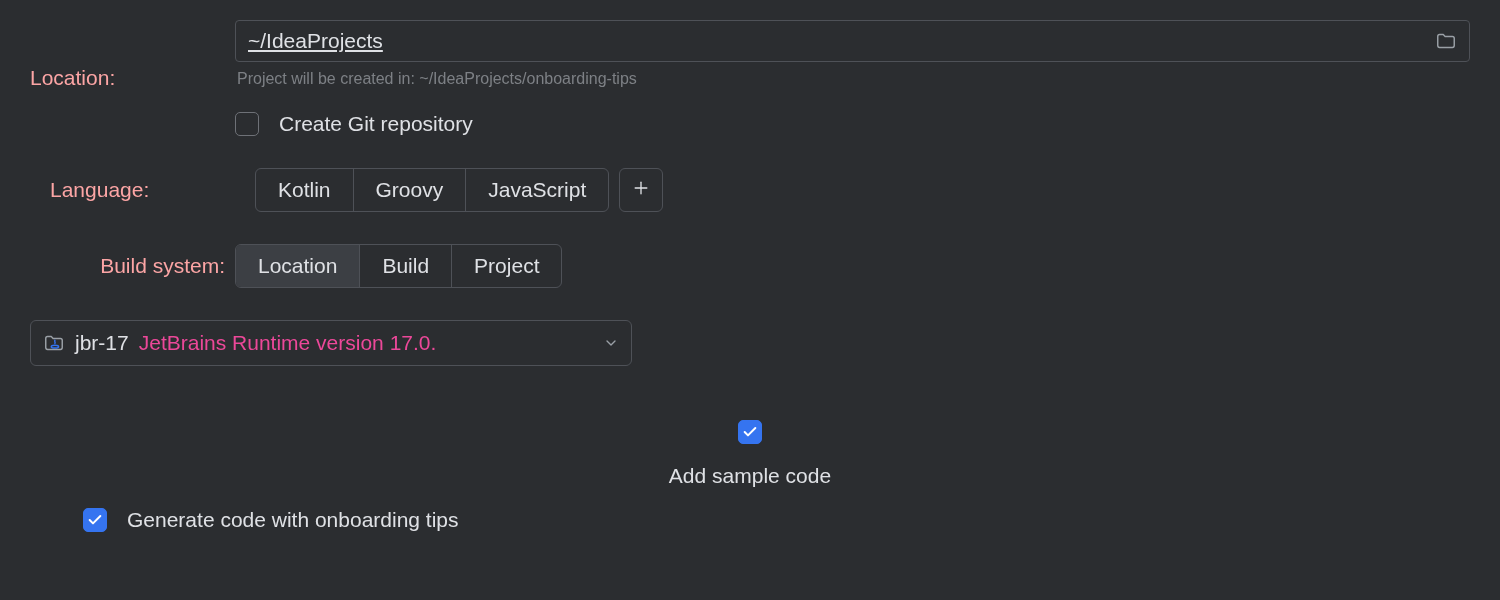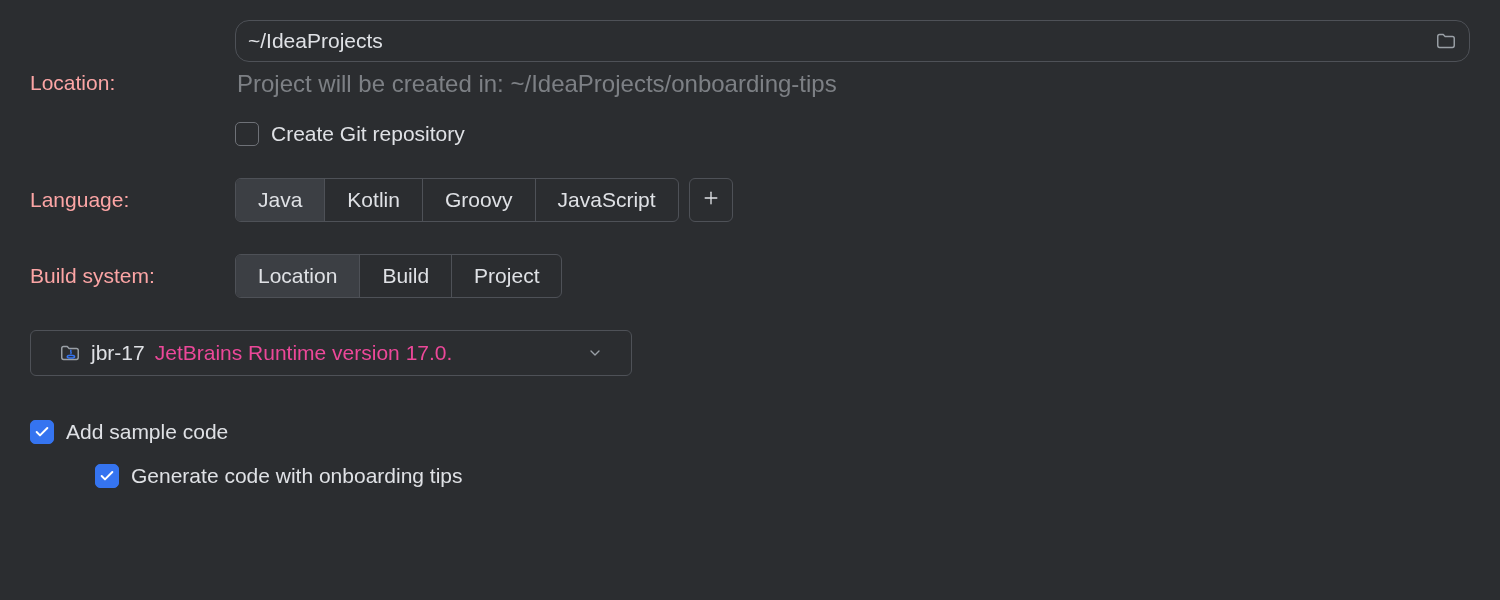--- a/index.html
+++ b/index.html
@@ -15,45 +15,46 @@
   .row { display: flex; align-items: center; gap: 10px; }
   .label-col { width: 195px; flex: 0 0 195px; color: #fca5a5; }
   .field-col { flex: 1; display: flex; flex-direction: column; gap: 6px; }
 
   
   .text-input-wrap {
     position: relative;
     display: flex;
     align-items: center;
     border: 1px solid #4e5157;
-    border-radius: 14px;
+    border-radius: 4px;
     background: #2b2d30;
     height: 42px;
+    text-decoration: underline;
   }
   .text-input {
     flex: 1;
     background: transparent;
     border: none;
     outline: none;
     color: #dfe1e5;
     font-size: 21px;
     padding: 6px 12px;
     font-family: inherit;
   }
   .text-input-icon {
     padding: 0 12px;
     color: #9aa0a6;
     display: flex;
     align-items: center;
   }
 
-  .hint-text { color: #7d8085; font-size: 24px; padding-top: 2px; padding-left: 2px; }
-
-  
-  .checkbox-row { display: flex; align-items: center; gap: 12px; }
+  .hint-text { color: #7d8085; font-size: 16px; padding-top: 2px; padding-left: 2px; }
+
+  
+  .checkbox-row { display: flex; align-items: center; gap: 20px; }
   .checkbox {
     width: 24px; height: 24px;
     border: 1.5px solid #6e7177;
     border-radius: 5px;
     display: flex; align-items: center; justify-content: center;
     cursor: pointer;
     flex-shrink: 0;
   }
   .checkbox.checked {
     background: #3574f0;
@@ -96,31 +97,31 @@
   }
 
   
   .dropdown {
     display: inline-flex;
     align-items: center;
     border: 1px solid #4e5157;
     border-radius: 6px;
     background: #2b2d30;
     height: 46px;
-    padding: 0 28px;
+    padding: 0 12px;
     gap: 10px;
     cursor: pointer;
     width: 602px;
   }
   .dropdown .dd-icon { color: #3574f0; display:flex; align-items:center;}
   .dropdown .dd-primary { color: #dfe1e5; }
   .dropdown .dd-secondary { color: #ec4899; flex:1; white-space:nowrap; overflow:hidden; text-overflow:ellipsis;}
   .dropdown .dd-chevron { color: #9aa0a6; display:flex; align-items:center;}
 
-  .indent { margin-left: 40px; padding-left: 25px; }
+  .indent { margin-left: 28px; padding-left: 25px; }
   .standalone { margin-top: 10px; }
 </style>
 </head>
 <body>
 
 <div class="form">
 
   <div class="row">
     <div class="label-col">Location:</div>
     <div class="field-col">
@@ -135,41 +136,40 @@
       <div class="hint-text">Project will be created in: ~/IdeaProjects/onboarding-tips</div>
       <div class="checkbox-row" style="margin-top:18px;">
         <div class="checkbox">
           
         </div>
         <span class="checkbox-label">Create Git repository</span>
       </div>
     </div>
   </div>
 
-  <div class="row" style="margin-top:12px;">
+  <div class="row" style="margin-top:12px;margin-left:20px;">
     <div class="label-col">Language:</div>
     <div class="seg-row">
       <div class="segmented">
-        <div class="seg-item selected">Java</div>
         <div class="seg-item">Kotlin</div>
         <div class="seg-item">Groovy</div>
         <div class="seg-item">JavaScript</div>
       </div>
       <div class="plus-btn">
         <span>
           <svg width="20" height="20" viewBox="0 0 24 24" fill="none" stroke="currentColor" stroke-width="1.6" stroke-linecap="round">
               <line x1="12" y1="5" x2="12" y2="19"></line>
               <line x1="5" y1="12" x2="19" y2="12"></line>
             </svg>
         </span>
       </div>
     </div>
   </div>
 
-  <div class="row" style="margin-top:12px;">
+  <div class="row" style="margin-top:12px;text-align:right;">
     <div class="label-col">Build system:</div>
     <div class="seg-row">
       <div class="segmented">
         <div class="seg-item selected">Location</div>
         <div class="seg-item">Build</div>
         <div class="seg-item">Project</div>
       </div>
     </div>
   </div>
 
@@ -185,21 +185,21 @@
       <span class="dd-primary">jbr-17</span>
       <span class="dd-secondary">JetBrains Runtime version 17.0.</span>
       <span class="dd-chevron">
         <svg width="16" height="16" viewBox="0 0 24 24" fill="none" stroke="currentColor" stroke-width="2" stroke-linecap="round" stroke-linejoin="round">
             <polyline points="6 9 12 15 18 9"></polyline>
           </svg>
       </span>
     </div>
   </div>
 
-  <div class="checkbox-row standalone" style="margin-top:24px;">
+  <div class="checkbox-row standalone" style="margin-top:34px;flex-direction:column;">
     <div class="checkbox checked">
       <svg width="16" height="16" viewBox="0 0 24 24" fill="none" stroke="#fff" stroke-width="3" stroke-linecap="round" stroke-linejoin="round">
           <polyline points="20 6 9 17 4 12"></polyline>
         </svg>
     </div>
     <span class="checkbox-label">Add sample code</span>
   </div>
 
   <div class="checkbox-row indent">
     <div class="checkbox checked">

